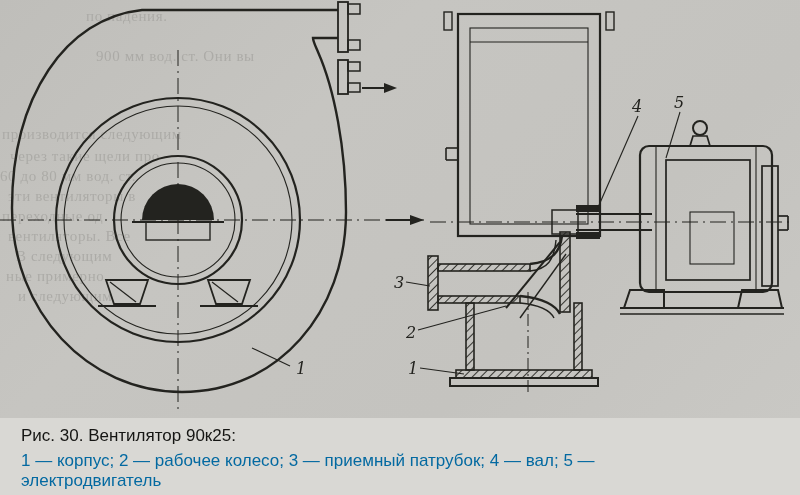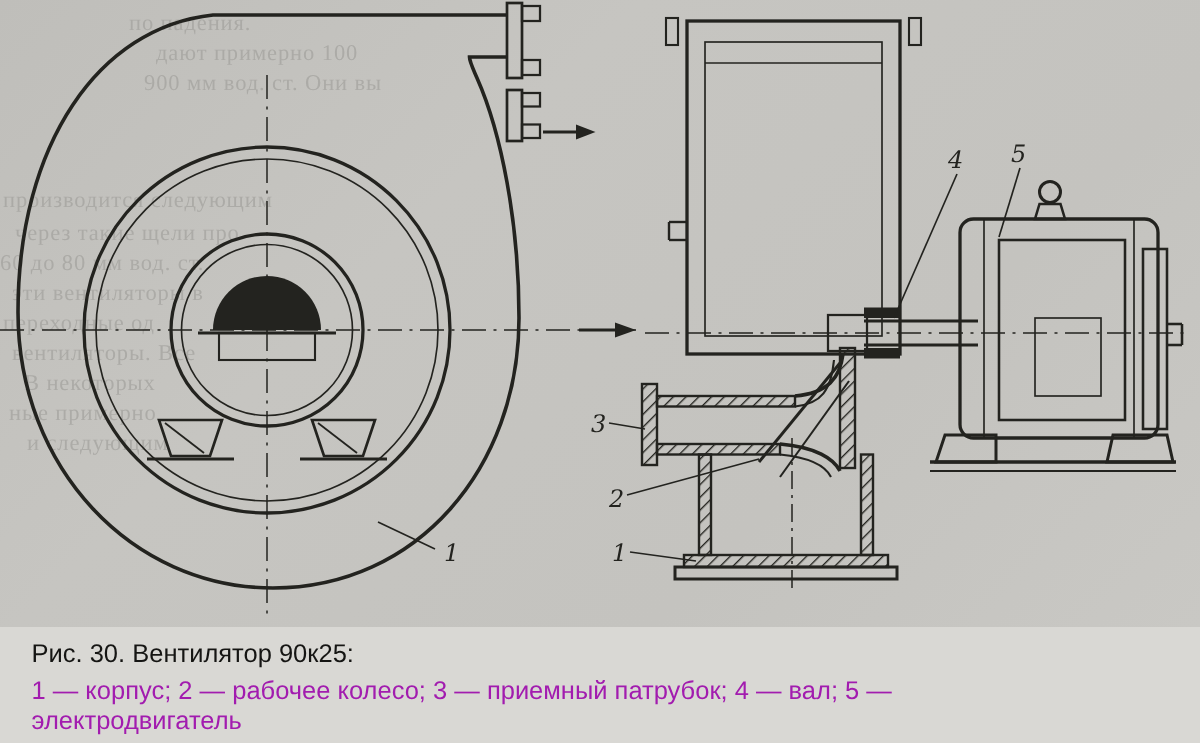--- a/index.html
+++ b/index.html
@@ -9,40 +9,39 @@
     background:linear-gradient(135deg,#bfbeba 0%,#c6c5c1 35%,#c4c3bf 70%,#c9c8c4 100%);}
   .bleed{position:absolute;left:0;top:0;width:800px;height:294px;z-index:1;}
   .bleed span{position:absolute;font-family:"Liberation Serif",serif;font-size:15px;
     color:#a8a7a3;letter-spacing:.6px;white-space:nowrap;filter:blur(.5px);opacity:.85;}
   svg.drawing{position:absolute;left:0;top:0;z-index:2;}
   .ink{stroke:#23231f;fill:none;}
   .ink-fill{fill:#23231f;stroke:none;}
   .callout{font-family:"DejaVu Serif",serif;font-style:italic;font-size:16px;fill:#23231f;}
   .caption{position:absolute;left:0;top:418px;width:660px;height:77px;background:#d9d8d4;z-index:3;}
   .caption .l1{position:absolute;left:21px;top:8px;font-size:17px;color:#151513;}
-  .caption .l2{position:absolute;left:21px;top:33px;font-size:17px;color:#a21caf;}
+  .caption .l2{position:absolute;left:21px;top:33px;font-size:17px;color:#0369a1;}
 </style>
 </head>
 <body>
 
 <div class="page">
 
   <div class="scan-area"></div>
 
   <div class="bleed">
     <span style="left:86px;top:8px">по падения.</span>
-    <span style="left:104px;top:28px">дают примерно 100</span>
     <span style="left:96px;top:48px">900 мм вод. ст. Они вы</span>
     <span style="left:2px;top:126px">производится следующим</span>
     <span style="left:10px;top:148px">через такие щели про</span>
     <span style="left:0px;top:168px">60 до 80 мм вод. ст.</span>
     <span style="left:8px;top:188px">эти вентиляторы в</span>
     <span style="left:8px;top:228px">вентиляторы. Все</span>
     <span style="left:2px;top:208px">переходные од</span>
-    <span style="left:16px;top:248px">В некоторых</span>
+    <span style="left:16px;top:248px">В следующим</span>
     <span style="left:6px;top:268px">ные примерно</span>
     <span style="left:18px;top:288px">и следующим</span>
   </div>
 
   <svg class="drawing" width="800" height="418" viewBox="0 0 800 418">
     <defs>
       <pattern id="hatch" width="6" height="6" patternUnits="userSpaceOnUse" patternTransform="rotate(45)">
         <rect width="6" height="6" fill="none"></rect>
         <line x1="0" y1="0" x2="0" y2="6" stroke="#23231f" stroke-width="1.8"></line>
       </pattern>

